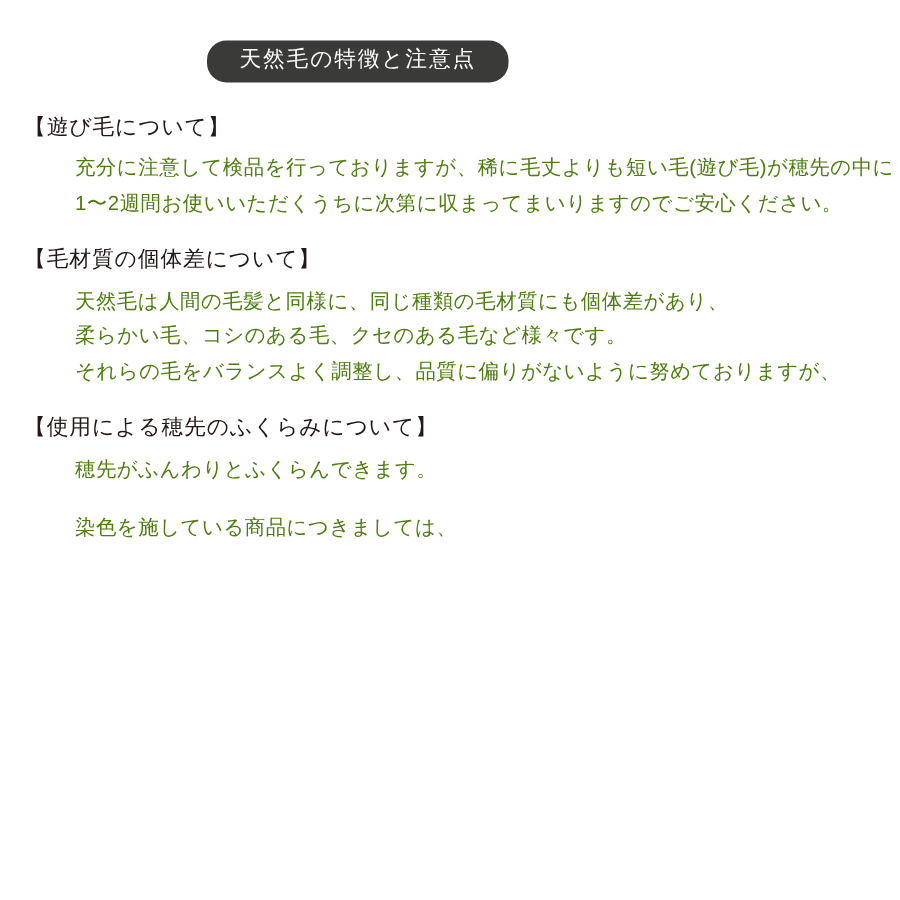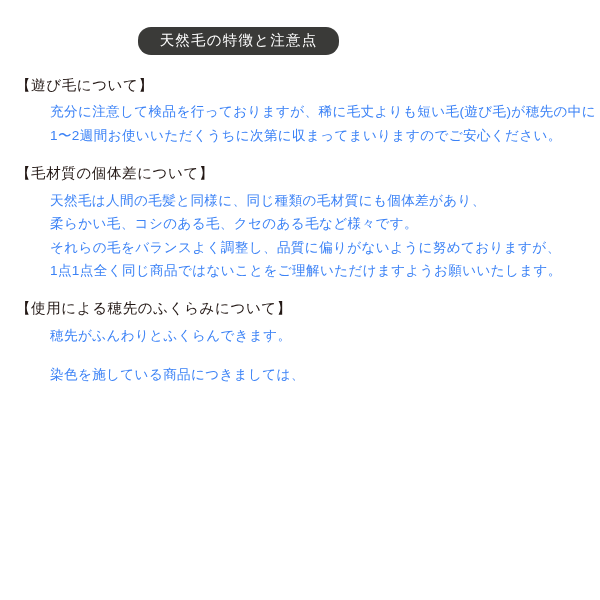--- a/index.html
+++ b/index.html
@@ -50,21 +50,21 @@
     line-height: 1.5;
     font-weight: normal;
   }
   .section-body {
     padding-left: 36px;
   }
   .line {
     font-size: 13.6px;
     letter-spacing: 0.35px;
     line-height: 1.72;
-    color: #3b82f6;
+    color: #4d7c0f;
     white-space: nowrap;
   }
   .sec-asobi { margin-top: 6px; }
   .sec-kozai { margin-top: 16px; }
   .sec-fukurami { margin-top: 16px; }
   .sec-iroochi { margin-top: 16px; }
 </style>
 </head>
 <body>
 
@@ -81,21 +81,20 @@
       <div class="line">1〜2週間お使いいただくうちに次第に収まってまいりますのでご安心ください。</div>
     </div>
   </div>
 
   <div class="section sec-kozai">
     <h2 class="section-heading">【毛材質の個体差について】</h2>
     <div class="section-body">
       <div class="line">天然毛は人間の毛髪と同様に、同じ種類の毛材質にも個体差があり、</div>
       <div class="line">柔らかい毛、コシのある毛、クセのある毛など様々です。</div>
       <div class="line">それらの毛をバランスよく調整し、品質に偏りがないように努めておりますが、</div>
-      <div class="line">1点1点全く同じ商品ではないことをご理解いただけますようお願いいたします。</div>
     </div>
   </div>
 
   <div class="section sec-fukurami">
     <h2 class="section-heading">【使用による穂先のふくらみについて】</h2>
     <div class="section-body">
       <div class="line">穂先がふんわりとふくらんできます。</div>
     </div>
   </div>
 

